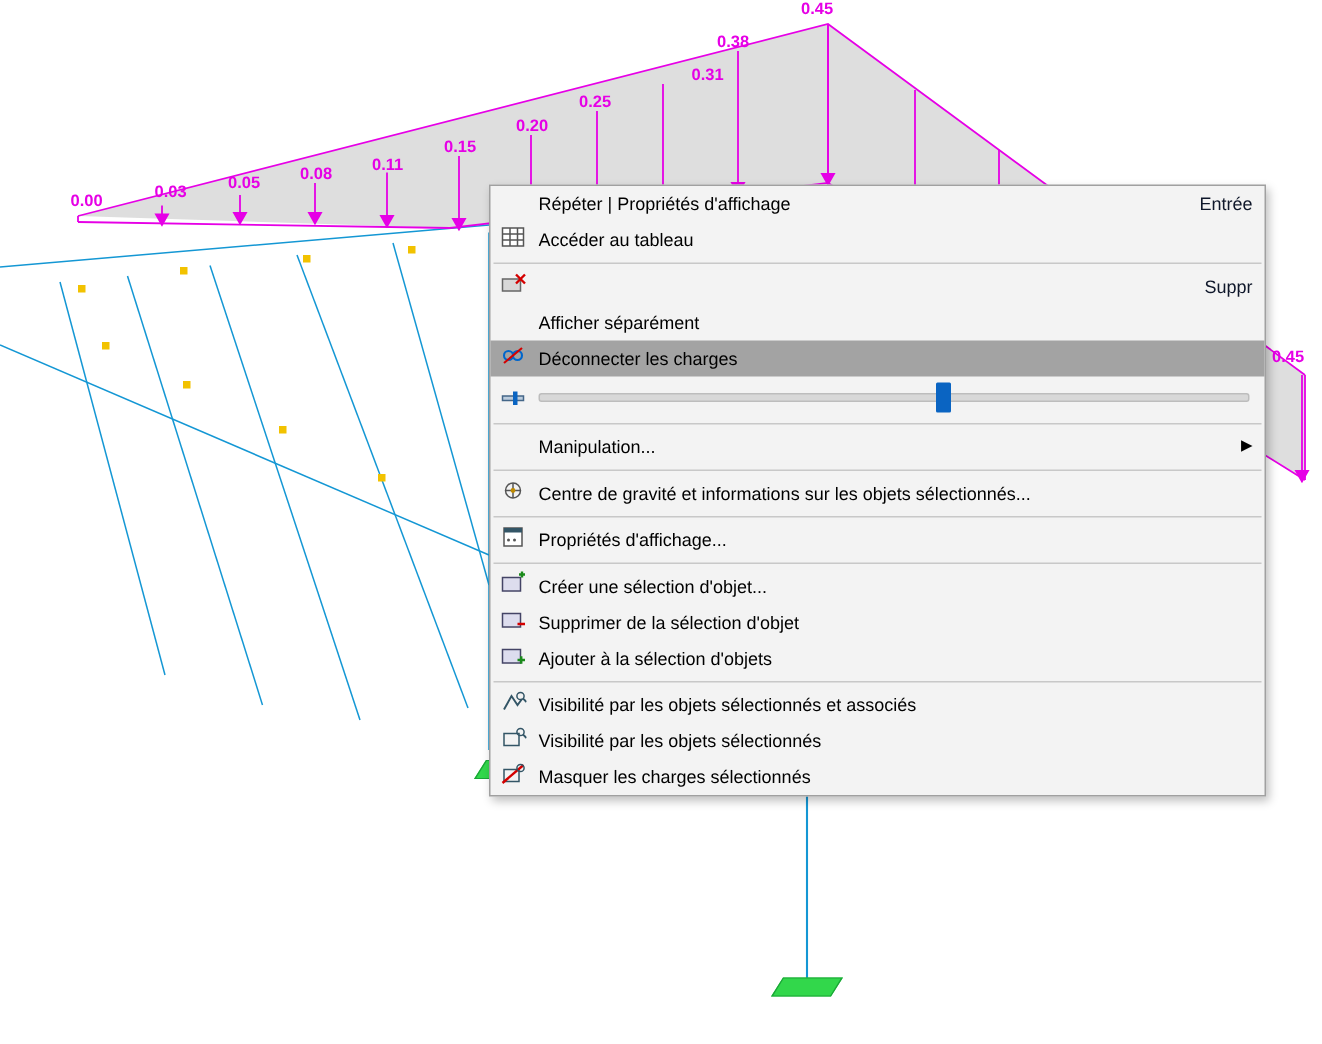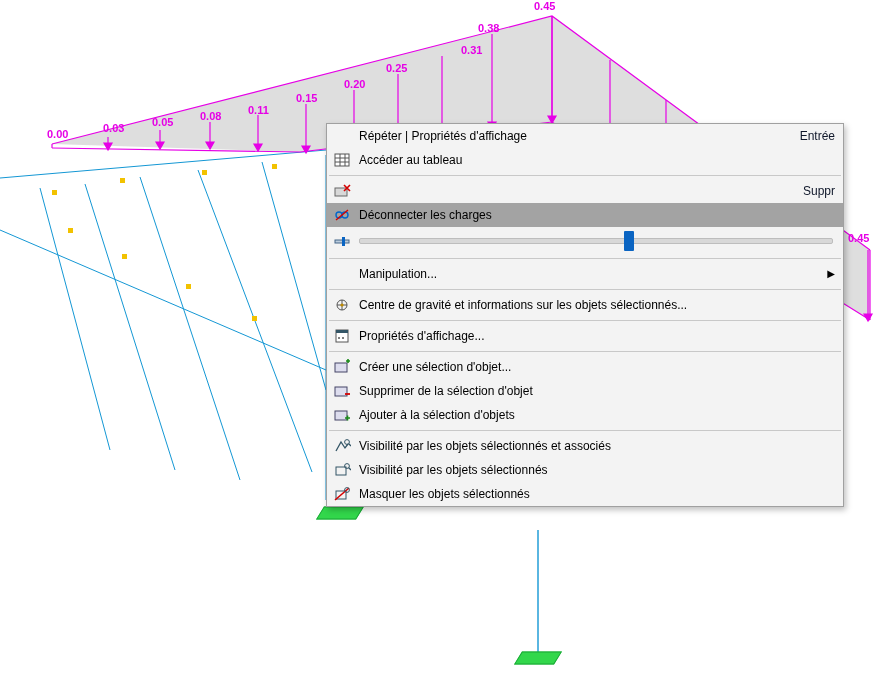--- a/index.html
+++ b/index.html
@@ -1,21 +1,21 @@
 <!DOCTYPE html>
 <html><head>
 <meta charset="utf-8">
 <style>
   html,body{margin:0;padding:0;width:881px;height:696px;background:#fff;font-family:"Segoe UI",Tahoma,Arial,sans-serif;font-size:12px;color:#000;overflow:hidden;position:relative}
   .canvas{position:absolute;inset:0}
   .load-label{position:absolute;color:#e600e6;font-size:11px;font-weight:600;white-space:nowrap;pointer-events:none}
   .support{position:absolute;width:38px;height:14px;background:#32d74b;transform:skewX(-32deg) scaleY(.8);border:1px solid #1aa637}
   
   .ctxmenu{position:absolute;left:326px;top:123px;width:516px;background:#f3f3f3;border:1px solid #a0a0a0;box-shadow:2px 3px 6px rgba(0,0,0,.25)}
-  .ctx-row{display:flex;align-items:center;height:24px;line-height:24px;padding:0 8px 0 4px;cursor:default}
+  .ctx-row{display:flex;height:24px;line-height:24px;padding:0 8px 0 4px;cursor:default}
   .ctx-row.hover{background:#a3a3a3;color:#000}
   .ctx-row .ic{width:22px;height:20px;display:flex;align-items:center;justify-content:center;margin-right:6px;flex:0 0 22px}
   .ctx-row .txt{flex:1 1 auto;white-space:nowrap;overflow:hidden;text-overflow:ellipsis}
   .ctx-row .accel{margin-left:auto;padding-left:16px;color:#0f172a}
   .ctx-row .sub{margin-left:auto;padding-left:16px;font-size:10px}
   .ctx-sep{height:1px;margin:3px 2px;background:#c8c8c8}
   .ctx-slider-row{display:flex;align-items:center;height:28px;padding:0 10px 0 4px}
   .ctx-slider-row .ic{width:22px;height:20px;display:flex;align-items:center;justify-content:center;margin-right:6px;flex:0 0 22px}
   .ctx-slider-track{flex:1;height:4px;background:#d8d8d8;border:1px solid #bdbdbd;border-radius:2px;position:relative}
   .ctx-slider-thumb{position:absolute;top:-8px;width:10px;height:20px;background:#0a64c2;border-radius:1px}
@@ -146,20 +146,24 @@
     </div>
     <div class="ctx-sep"></div>
     <div class="ctx-row">
       <span class="ic">
         <svg viewBox="0 0 18 18">
           <use href="#ic-delete-wizard"></use>
         </svg>
       </span>
       <span class="accel">Suppr</span>
     </div>
+    <div class="ctx-row">
+      <span class="ic"></span>
+      <span class="txt">Afficher séparément</span>
+    </div>
     <div class="ctx-row hover">
       <span class="ic">
         <svg viewBox="0 0 18 18">
           <use href="#ic-disconnect"></use>
         </svg>
       </span>
       <span class="txt">Déconnecter les charges</span>
     </div>
     <div class="ctx-slider-row">
       <span class="ic">
@@ -236,21 +240,21 @@
         </svg>
       </span>
       <span class="txt">Visibilité par les objets sélectionnés</span>
     </div>
     <div class="ctx-row">
       <span class="ic">
         <svg viewBox="0 0 18 18">
           <use href="#ic-vis-hide"></use>
         </svg>
       </span>
-      <span class="txt">Masquer les objets sélectionnés</span>
+      <span class="txt">Masquer les charges sélectionnés</span>
     </div>
   </div>
 
 <svg width="0" height="0" style="position:absolute">
   <defs>
     <g id="ic-wizard">
         <rect x="2" y="6" width="12" height="8" fill="#d8d8d8" stroke="#666"></rect>
         <path d="M3 3l2 3M7 2l1 4M12 3l-2 3" stroke="#c08b00" stroke-width="1.3" fill="none"></path>
       </g>
     <g id="ic-table">

